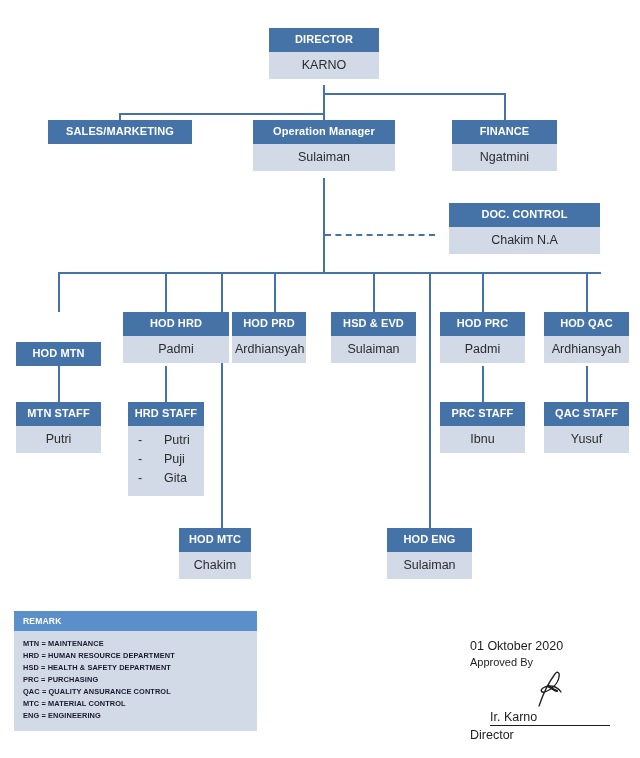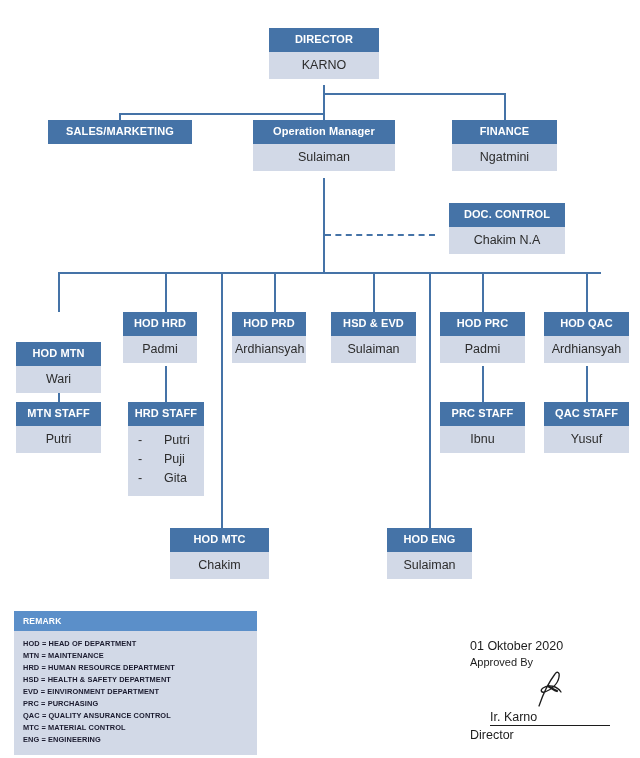--- a/index.html
+++ b/index.html
@@ -177,31 +177,30 @@
   <div class="node" style="left:253px; top:120px; width:142px;">
     <div class="hdr">Operation Manager</div>
     <div class="body">Sulaiman</div>
   </div>
 
   <div class="node" style="left:452px; top:120px; width:105px;">
     <div class="hdr">FINANCE</div>
     <div class="body">Ngatmini</div>
   </div>
 
-  <div class="node" style="left:449px; top:203px; width:116px;">
+  <div class="node" style="left:449px; top:203px; width:151px;">
     <div class="hdr">DOC. CONTROL</div>
     <div class="body">Chakim N.A</div>
   </div>
 
   <div class="node" style="left:16px; top:312px; width:85px;margin-top:30px;">
     <div class="hdr">HOD MTN</div>
-    <div class="body">Wari</div>
-  </div>
-
-  <div class="node" style="left:123px; top:312px; width:74px;">
+  </div>
+
+  <div class="node" style="left:123px; top:312px; width:106px;">
     <div class="hdr">HOD HRD</div>
     <div class="body">Padmi</div>
   </div>
 
   <div class="node" style="left:232px; top:312px; width:74px;">
     <div class="hdr">HOD PRD</div>
     <div class="body">Ardhiansyah</div>
   </div>
 
   <div class="node" style="left:331px; top:312px; width:85px;">
@@ -236,38 +235,36 @@
   <div class="node" style="left:440px; top:402px; width:85px;">
     <div class="hdr">PRC STAFF</div>
     <div class="body">Ibnu</div>
   </div>
 
   <div class="node" style="left:544px; top:402px; width:85px;">
     <div class="hdr">QAC STAFF</div>
     <div class="body">Yusuf</div>
   </div>
 
-  <div class="node" style="left:170px; top:528px; width:99px;">
+  <div class="node" style="left:179px; top:528px; width:72px;">
     <div class="hdr">HOD MTC</div>
     <div class="body">Chakim</div>
   </div>
 
   <div class="node" style="left:387px; top:528px; width:85px;">
     <div class="hdr">HOD ENG</div>
     <div class="body">Sulaiman</div>
   </div>
 
   <div id="remark">
     <div class="hdr">REMARK</div>
     <div class="body">
-      <span class="rline">HOD = HEAD OF DEPARTMENT</span>
       <span class="rline">MTN = MAINTENANCE</span>
       <span class="rline">HRD = HUMAN RESOURCE DEPARTMENT</span>
       <span class="rline">HSD = HEALTH &amp; SAFETY DEPARTMENT</span>
-      <span class="rline">EVD = EINVIRONMENT DEPARTMENT</span>
       <span class="rline">PRC = PURCHASING</span>
       <span class="rline">QAC = QUALITY ANSURANCE CONTROL</span>
       <span class="rline">MTC = MATERIAL CONTROL</span>
       <span class="rline">ENG = ENGINEERING</span>
     </div>
   </div>
 
   <div id="signature">
     <span class="sdate">01 Oktober 2020</span>
     <span class="sapp">Approved By</span>

